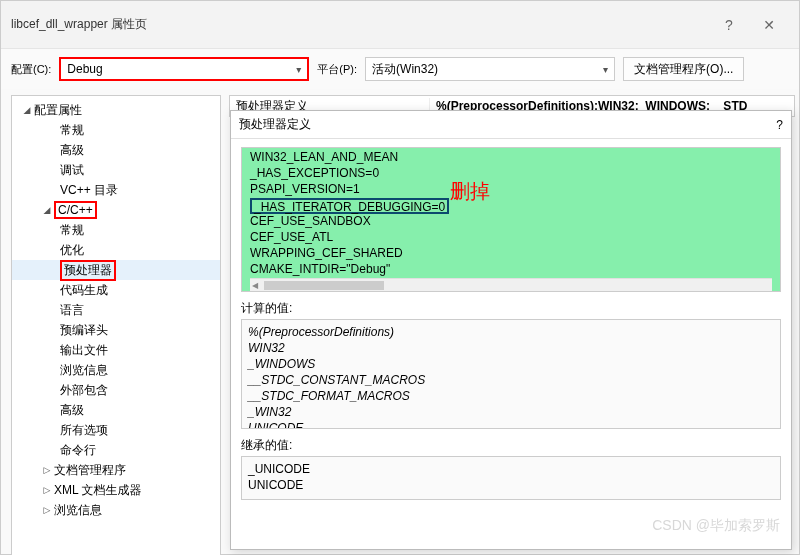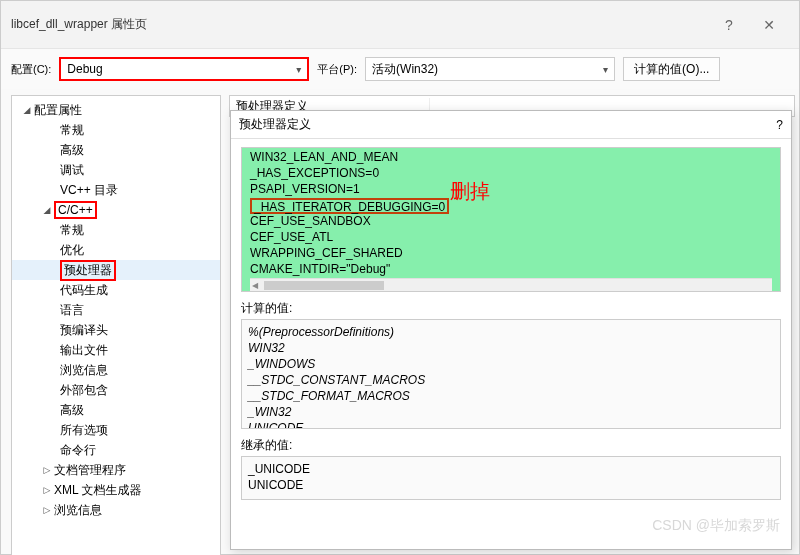--- a/index.html
+++ b/index.html
@@ -34,21 +34,21 @@
 .prop-row .k { width: 200px; padding-left: 6px; border-right: 1px solid #eee; }
 .prop-row .v { flex: 1; padding-left: 6px; font-weight: bold; white-space: nowrap; overflow: hidden; }
 
 
 .popup { position: absolute; left: 230px; top: 110px; width: 562px; height: 440px; background: #fff; border: 1px solid #bbb; box-shadow: 2px 2px 10px rgba(0,0,0,0.15); display: flex; flex-direction: column; }
 .popup-title { height: 28px; display: flex; align-items: center; padding: 0 8px; border-bottom: 1px solid #e0e0e0; font-size: 12px; }
 .popup-title span:first-child { flex: 1; }
 .popup-body { flex: 1; padding: 8px 10px; overflow: hidden; display: flex; flex-direction: column; }
 .edit-box { border: 1px solid #ccc; width: 100%; height: 145px; font-family: "Segoe UI", sans-serif; font-size: 12px; padding: 2px 8px; overflow: auto; background: #86efac; position: relative; }
 .edit-line { height: 16px; white-space: nowrap; }
-.edit-line.hl { border: 2px solid #c2410c; display: inline-block; padding: 0 2px; }
+.edit-line.hl { border: 2px solid #0c4a6e; display: inline-block; padding: 0 2px; }
 .annotation { position: absolute; left: 450px; top: 178px; font-size: 20px; color: #f00; font-family: "SimSun", serif; }
 
 .section-label { margin-top: 8px; font-size: 12px; }
 .readonly-box { border: 1px solid #ccc; background: #fafafa; width: 100%; font-size: 12px; padding: 4px 6px; margin-top: 2px; line-height: 16px; }
 .ro1 { height: 110px; overflow: auto; font-style: italic; }
 .ro2 { height: 44px; overflow: auto; }
 .scrollbar-h { height: 14px; background: #f0f0f0; border-top: 1px solid #e0e0e0; position: relative; }
 .scrollbar-h::before { content: "◀"; position: absolute; left: 2px; font-size: 8px; color: #888; top: 2px; }
 .scrollbar-h::after { content: ""; position: absolute; left: 14px; width: 120px; top: 2px; bottom: 2px; background: #ccc; }
 
@@ -71,21 +71,21 @@
     <label>配置(C):</label>
     <div class="config-combo">
       <span>Debug</span>
       <span class="combo-arrow">▾</span>
     </div>
     <label>平台(P):</label>
     <div class="platform-combo">
       <span>活动(Win32)</span>
       <span class="combo-arrow">▾</span>
     </div>
-    <button class="cfg-mgr">计算的值(O)...</button>
+    <button class="cfg-mgr">文档管理程序(O)...</button>
   </div>
 
   <div class="main">
     <div class="tree">
       <div class="tree-item pad0">
           <span class="arrow">◢</span>
           <span>配置属性</span>
         </div>
       <div class="tree-item pad2">
           <span>常规</span>
@@ -150,20 +150,21 @@
       <div class="tree-item pad1">
           <span class="arrow">▷</span>
           <span>浏览信息</span>
         </div>
     </div>
 
     <div class="right">
       <div class="prop-grid">
         <div class="prop-row">
           <div class="k">预处理器定义</div>
+          <div class="v">%(PreprocessorDefinitions);WIN32;_WINDOWS;__STD</div>
         </div>
       </div>
     </div>
   </div>
 
   <div class="behind-labels">
     <div>预</div>
     <div>定</div>
   </div>
 </div>

